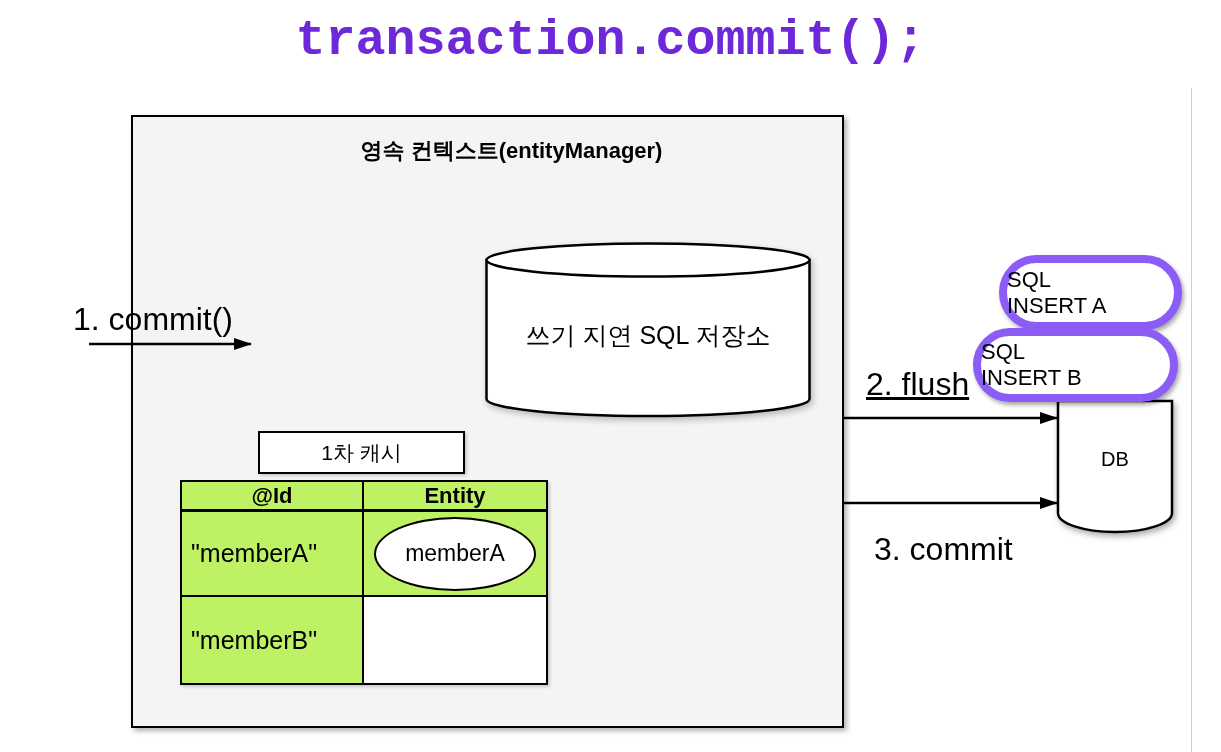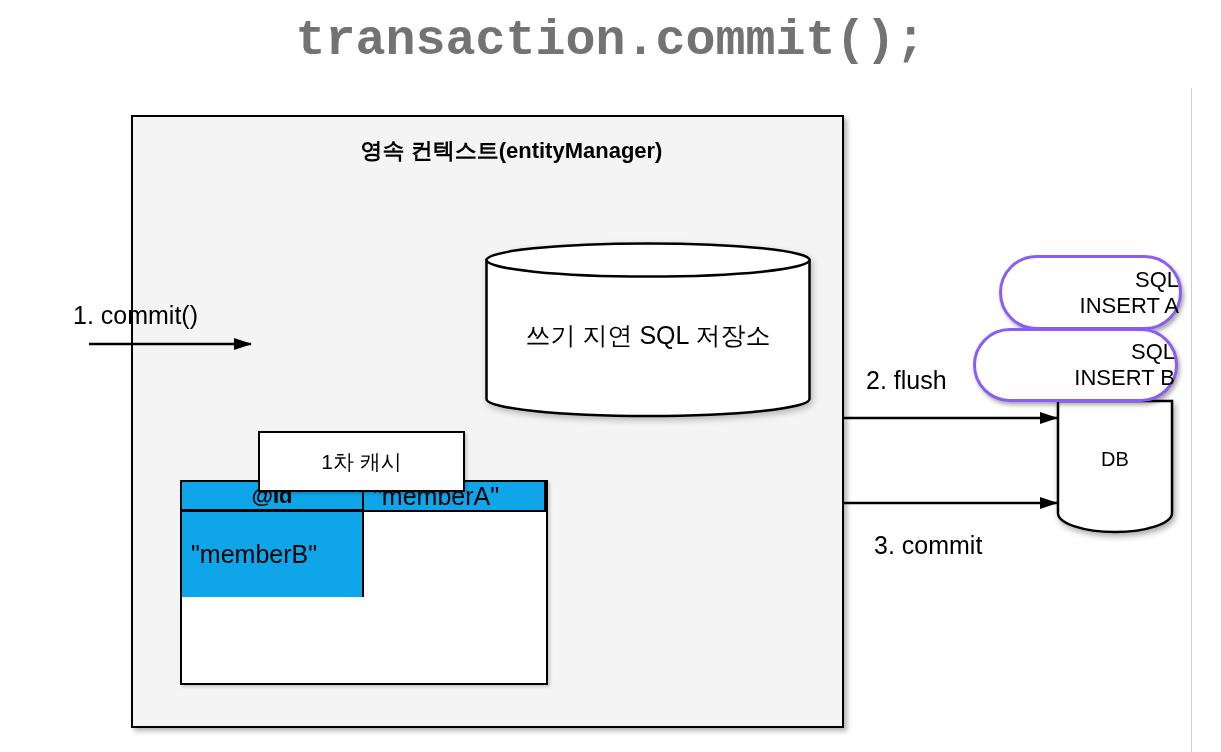--- a/index.html
+++ b/index.html
@@ -9,21 +9,21 @@
   .abs { position: absolute; }
 
   
   #diagram-title {
     left: 0; right: 0; top: 12px;
     text-align: center;
     font-family: "Liberation Mono", "DejaVu Sans Mono", monospace;
     font-weight: bold;
     font-size: 50px;
     letter-spacing: 0px;
-    color: #737373;
+    color: #6d28d9;
   }
 
   
   #slide-edge-line {
     left: 1191px; top: 88px; width: 1px; height: 664px;
     background: #cfcfcf;
   }
 
   
   #persistence-context-box {
@@ -43,71 +43,71 @@
   
   #sql-store-cylinder { left: 483px; top: 241px; width: 330px; height: 180px;
     filter: drop-shadow(2px 3px 3px rgba(0,0,0,0.25)); }
   #sql-store-cylinder text {
     font-family: "Liberation Sans", sans-serif;
     font-size: 25px;
   }
 
   
   #first-level-cache-labelbox {
-    left: 258px; top: 431px; width: 207px; height: 61px;
+    left: 258px; top: 431px; width: 207px; height: 43px;
     background: #fff; border: 2px solid #000;
     display: flex; align-items: center; justify-content: center;
     font-size: 21px;
     box-shadow: 2px 2px 3px rgba(0,0,0,0.18);
     z-index: 3;
   }
 
   
   #cache-table {
     left: 180px; top: 480px; width: 368px;
     background: #fff;
     border: 2px solid #000;
     display: grid;
     grid-template-columns: 182px 182px;
     grid-template-rows: 30px 85px 86px;
     box-shadow: 2px 2px 3px rgba(0,0,0,0.18);
     z-index: 2;
   }
-  .tcell { border-right: 2px solid #000; border-bottom: 2px solid #000; display: flex; align-items: center; background:#0ea5e9; }
+  .tcell { border-right: 2px solid #000; border-bottom: 2px solid #000; display: flex; align-items: center; background:#bef264; }
   .tcell.last-col { border-right: none; }
   .tcell.last-row { border-bottom: none; }
   .th { justify-content: center; font-weight: bold; font-size: 22px; border-bottom-width: 3px; }
   .id-cell { font-size: 25px; padding-left: 9px; }
   .entity-cell { justify-content: center; }
   .entity-ellipse {
     width: 162px; height: 74px;
     border: 2px solid #000; border-radius: 50%;
     background: #fff;
     display: flex; align-items: center; justify-content: center;
     font-size: 23px;
   }
 
   
-  .flow-label { font-size: 25px; white-space: nowrap; }
+  .flow-label { font-size: 32px; white-space: nowrap; }
   #step1-label { left: 73px;  top: 301px; }
-  #step2-label { left: 866px; top: 366px; }
+  #step2-label { left: 866px; top: 366px; text-decoration: underline; }
   #step3-label { left: 874px; top: 531px; }
 
   
   #db-cylinder { left: 1055px; top: 398px; width: 120px; height: 142px;
     filter: drop-shadow(2px 3px 3px rgba(0,0,0,0.35)); z-index: 4; }
   #db-cylinder text { font-family: "Liberation Sans", sans-serif; font-size: 20px; }
 
   
   .sql-pill {
     background: #fff;
-    border: 3px solid #8b5cf6;
+    border: 8px solid #8b5cf6;
     border-radius: 40px;
     display: flex; flex-direction: column;
-    align-items: flex-end; justify-content: center;
+    align-items: flex-start; justify-content: center;
     font-size: 22px; line-height: 1.18;
     box-shadow: 2px 3px 4px rgba(0,0,0,0.35);
   }
   #sql-insert-a-pill { left: 999px; top: 255px; width: 183px; height: 75px; z-index: 5; }
   #sql-insert-b-pill { left: 973px; top: 328px; width: 205px; height: 74px; z-index: 6; }
 
   
   #arrows-overlay { left: 0; top: 0; width: 1221px; height: 752px; z-index: 10; pointer-events: none; }
 </style>
 </head>
@@ -125,22 +125,28 @@
   <ellipse cx="165" cy="19" rx="161.5" ry="16.5" fill="#ffffff" stroke="#000000" stroke-width="2.5"></ellipse>
   <text x="165" y="103" text-anchor="middle">쓰기 지연 SQL 저장소</text>
 </svg>
 
 <div class="abs" id="first-level-cache-labelbox">
   <span>1차 캐시</span>
 </div>
 
 <div class="abs" id="cache-table">
   <div class="tcell th">@Id</div>
+  <div class="tcell th last-col">Entity</div>
 
   <div class="tcell id-cell">"memberA"</div>
+  <div class="tcell entity-cell last-col">
+    <div class="entity-ellipse">
+      <span>memberA</span>
+    </div>
+  </div>
 
   <div class="tcell id-cell last-row">"memberB"</div>
 </div>
 
 <div class="abs flow-label" id="step1-label">1. commit()</div>
 <div class="abs flow-label" id="step2-label">2. flush</div>
 <div class="abs flow-label" id="step3-label">3. commit</div>
 
 <svg class="abs" id="db-cylinder" viewBox="0 0 120 142">
   <path d="M 3 3 L 117 3 L 117 115 A 57 19 0 0 1 3 115 Z" fill="#ffffff" stroke="#000000" stroke-width="2.5"></path>

